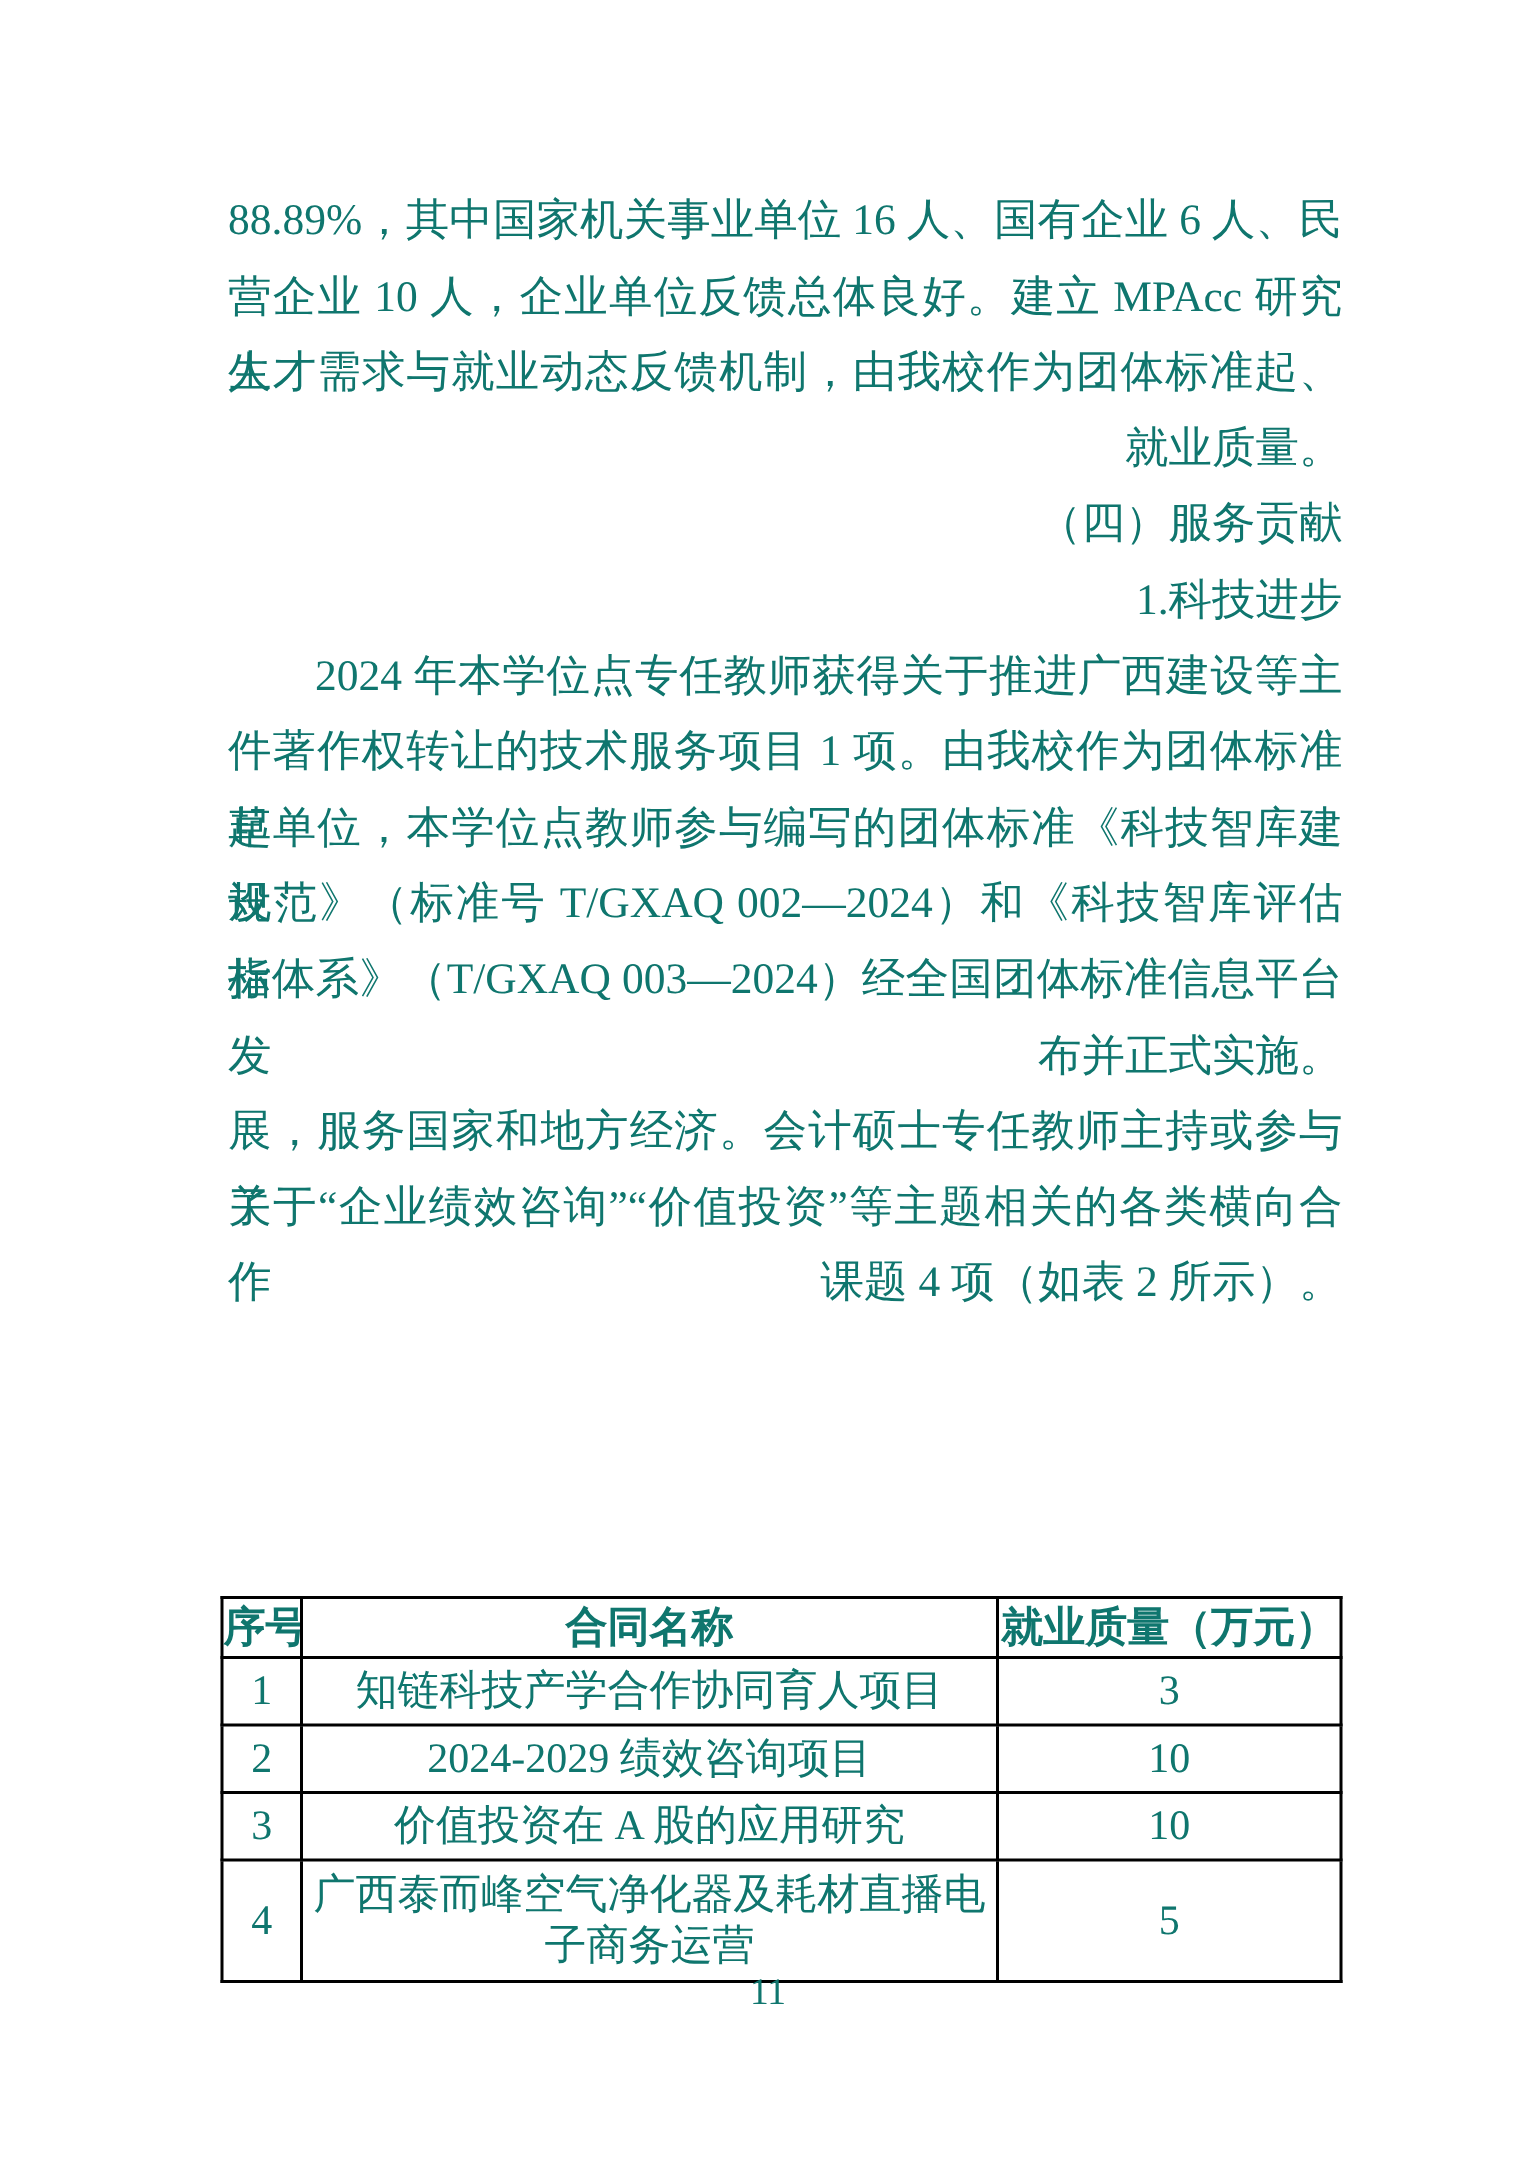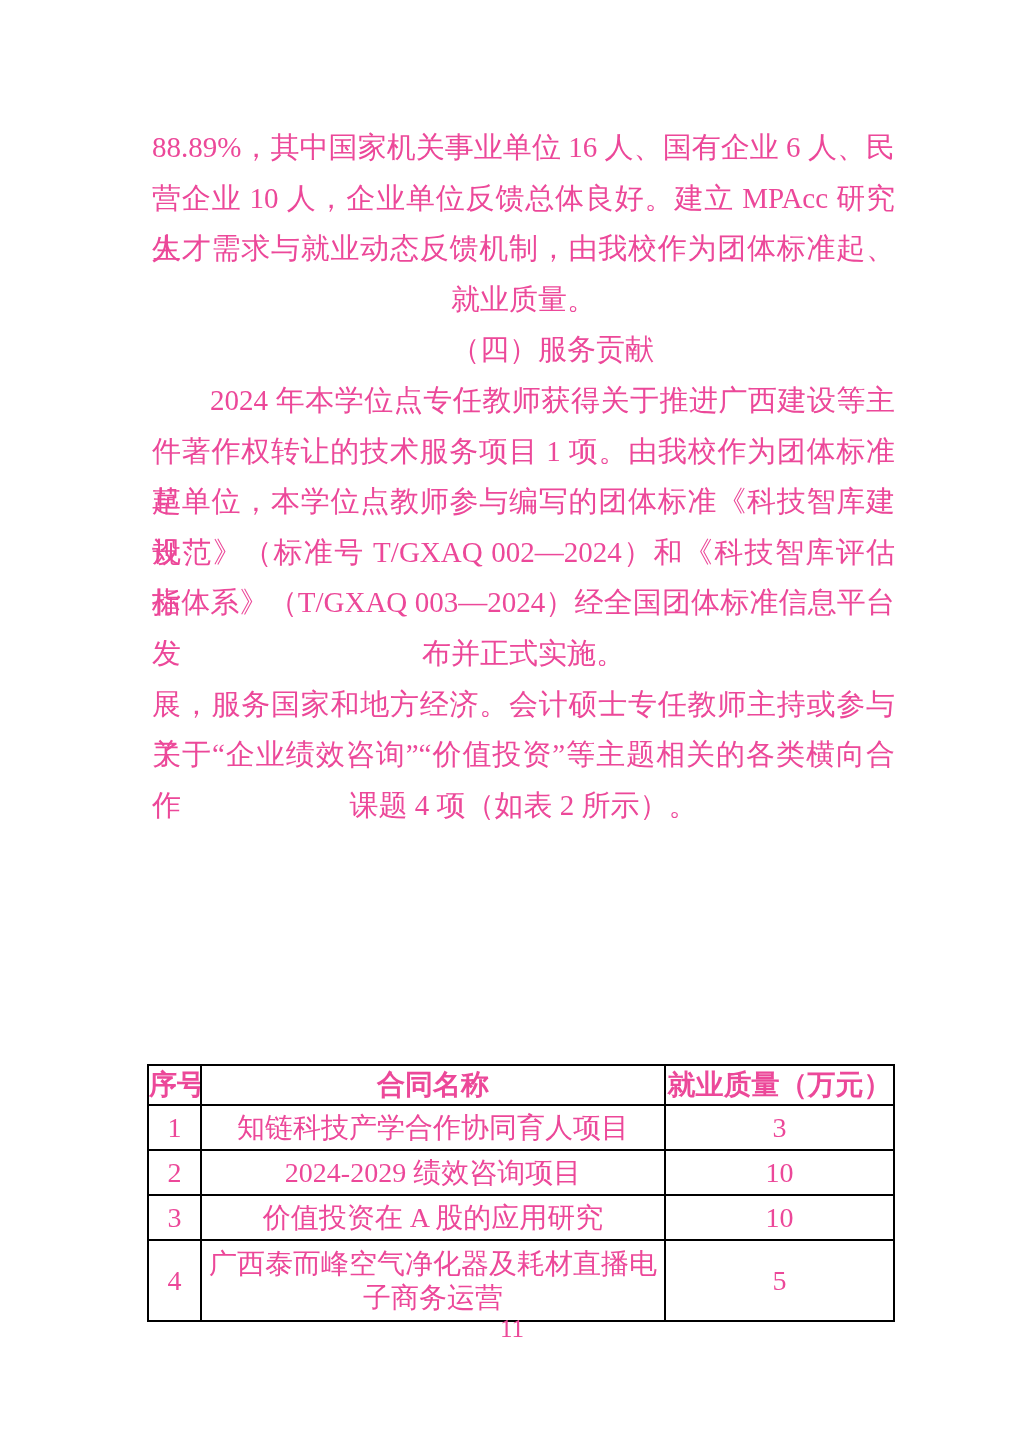--- a/index.html
+++ b/index.html
@@ -1,28 +1,28 @@
 <!DOCTYPE html>
 <html><head>
 <meta charset="utf-8">
 <style>
   html, body { margin:0; padding:0; background:#ffffff; }
   .page {
     position:relative;
     width:1024px; height:1448px;
     background:#ffffff;
-    color:#ec4899;
+    color:#0f766e;
     font-family:"Liberation Serif","DejaVu Serif",serif;
     overflow:hidden;
   }
   .text-block { position:absolute; left:152px; top:122px; width:743px; }
   .line {
     height:50.6px; line-height:50.6px;
     font-size:29px;
-    text-align:center;
+    text-align:right;
     white-space:nowrap;
   }
   .line.j {
     white-space:normal;
     text-align:justify;
     text-align-last:justify;
   }
   .line.ind { padding-left:58px; }
   .table-title {
     position:absolute; left:152px; top:1027px; width:743px;
@@ -52,20 +52,21 @@
 <body>
 
 <div class="page">
 
   <div class="text-block">
     <div class="line j">88.89%，其中国家机关事业单位 16 人、国有企业 6 人、民</div>
     <div class="line j">营企业 10 人，企业单位反馈总体良好。建立 MPAcc 研究生</div>
     <div class="line j">人才需求与就业动态反馈机制，由我校作为团体标准起、</div>
     <div class="line">就业质量。</div>
     <div class="line ind">（四）服务贡献</div>
+    <div class="line ind">1.科技进步</div>
     <div class="line j ind">2024 年本学位点专任教师获得关于推进广西建设等主</div>
     <div class="line j">件著作权转让的技术服务项目 1 项。由我校作为团体标准起</div>
     <div class="line j">草单位，本学位点教师参与编写的团体标准《科技智库建设</div>
     <div class="line j">规范》（标准号 T/GXAQ 002—2024）和《科技智库评估指</div>
     <div class="line j">标体系》（T/GXAQ 003—2024）经全国团体标准信息平台发</div>
     <div class="line">布并正式实施。</div>
     <div class="line j">展，服务国家和地方经济。会计硕士专任教师主持或参与了</div>
     <div class="line j">关于“企业绩效咨询”“价值投资”等主题相关的各类横向合作</div>
     <div class="line">课题 4 项（如表 2 所示）。</div>
   </div>

